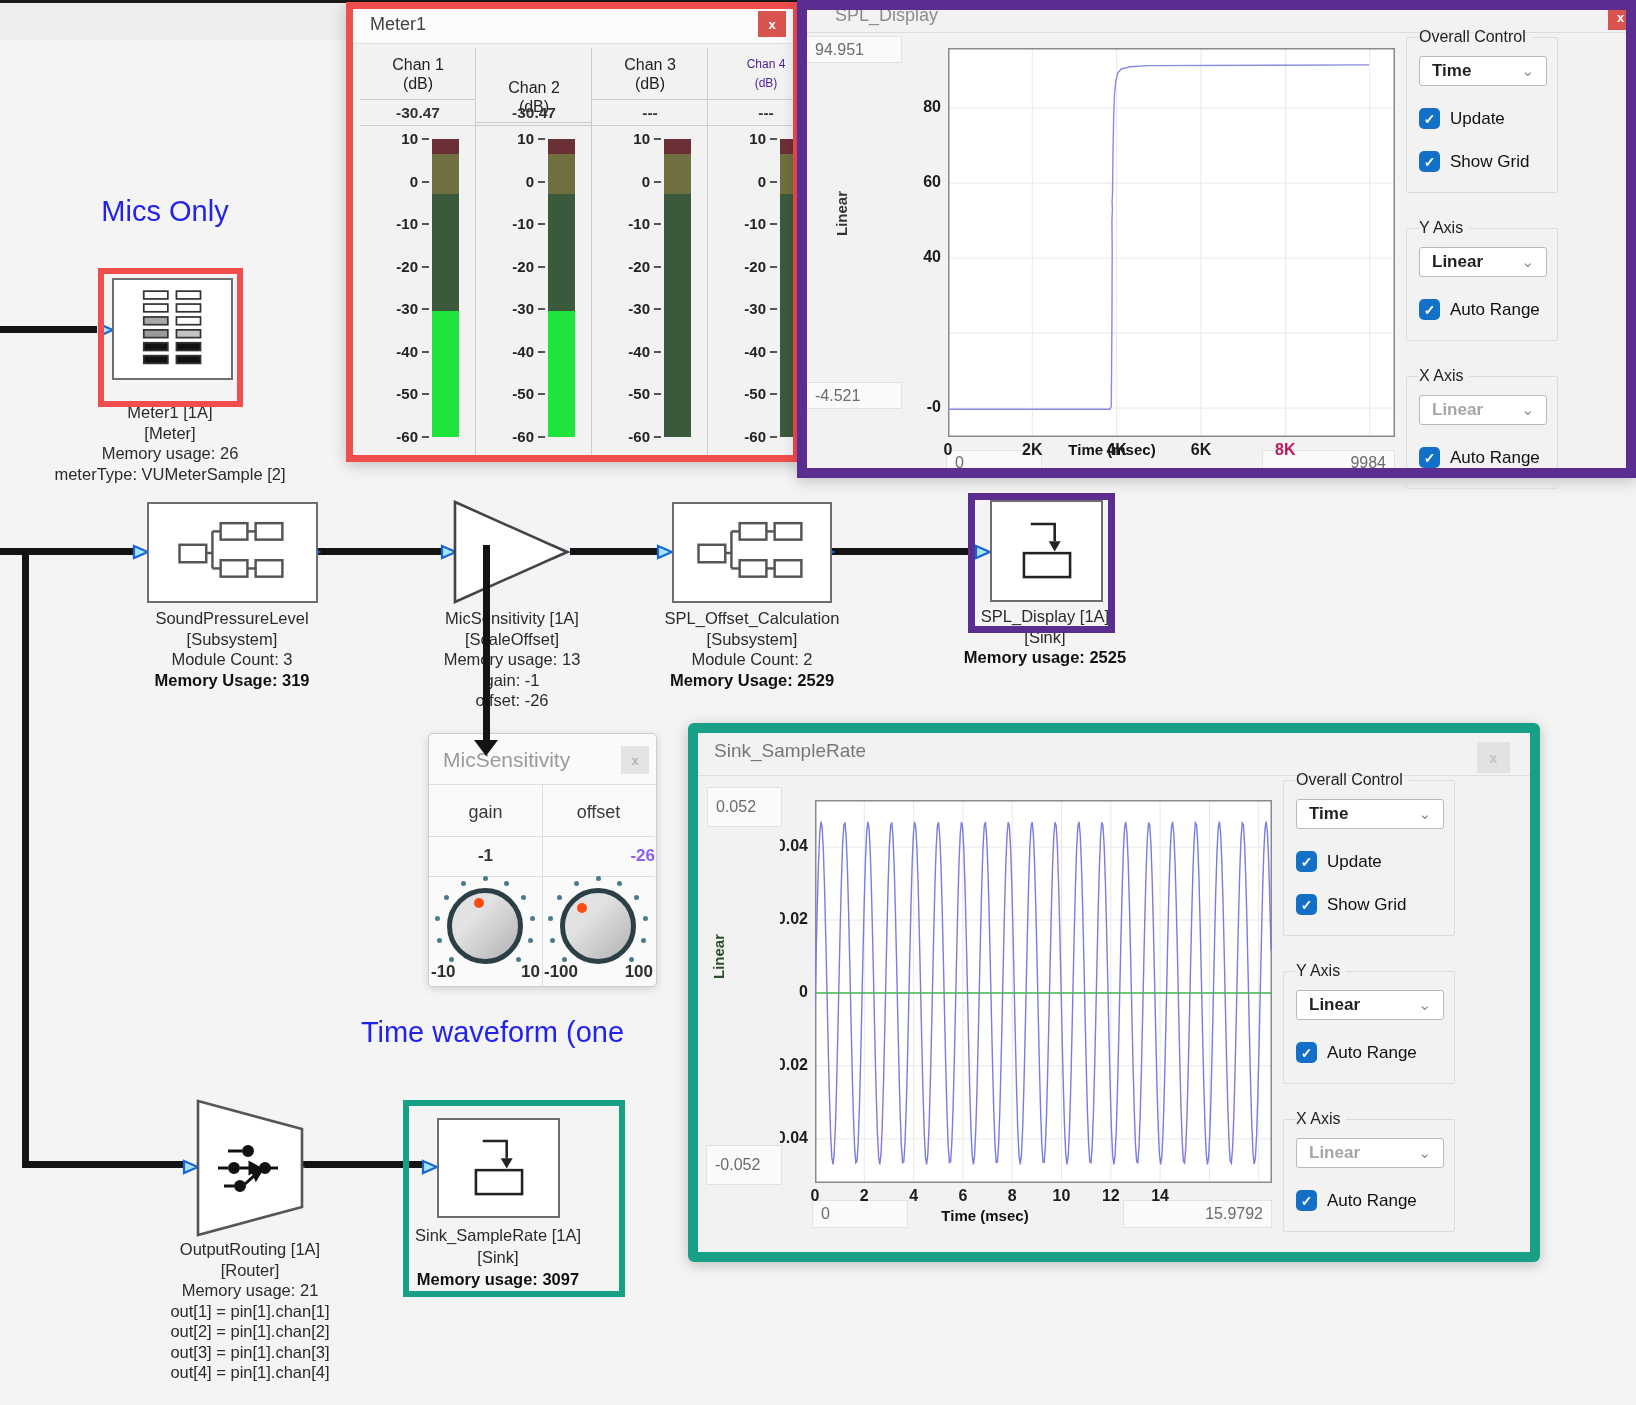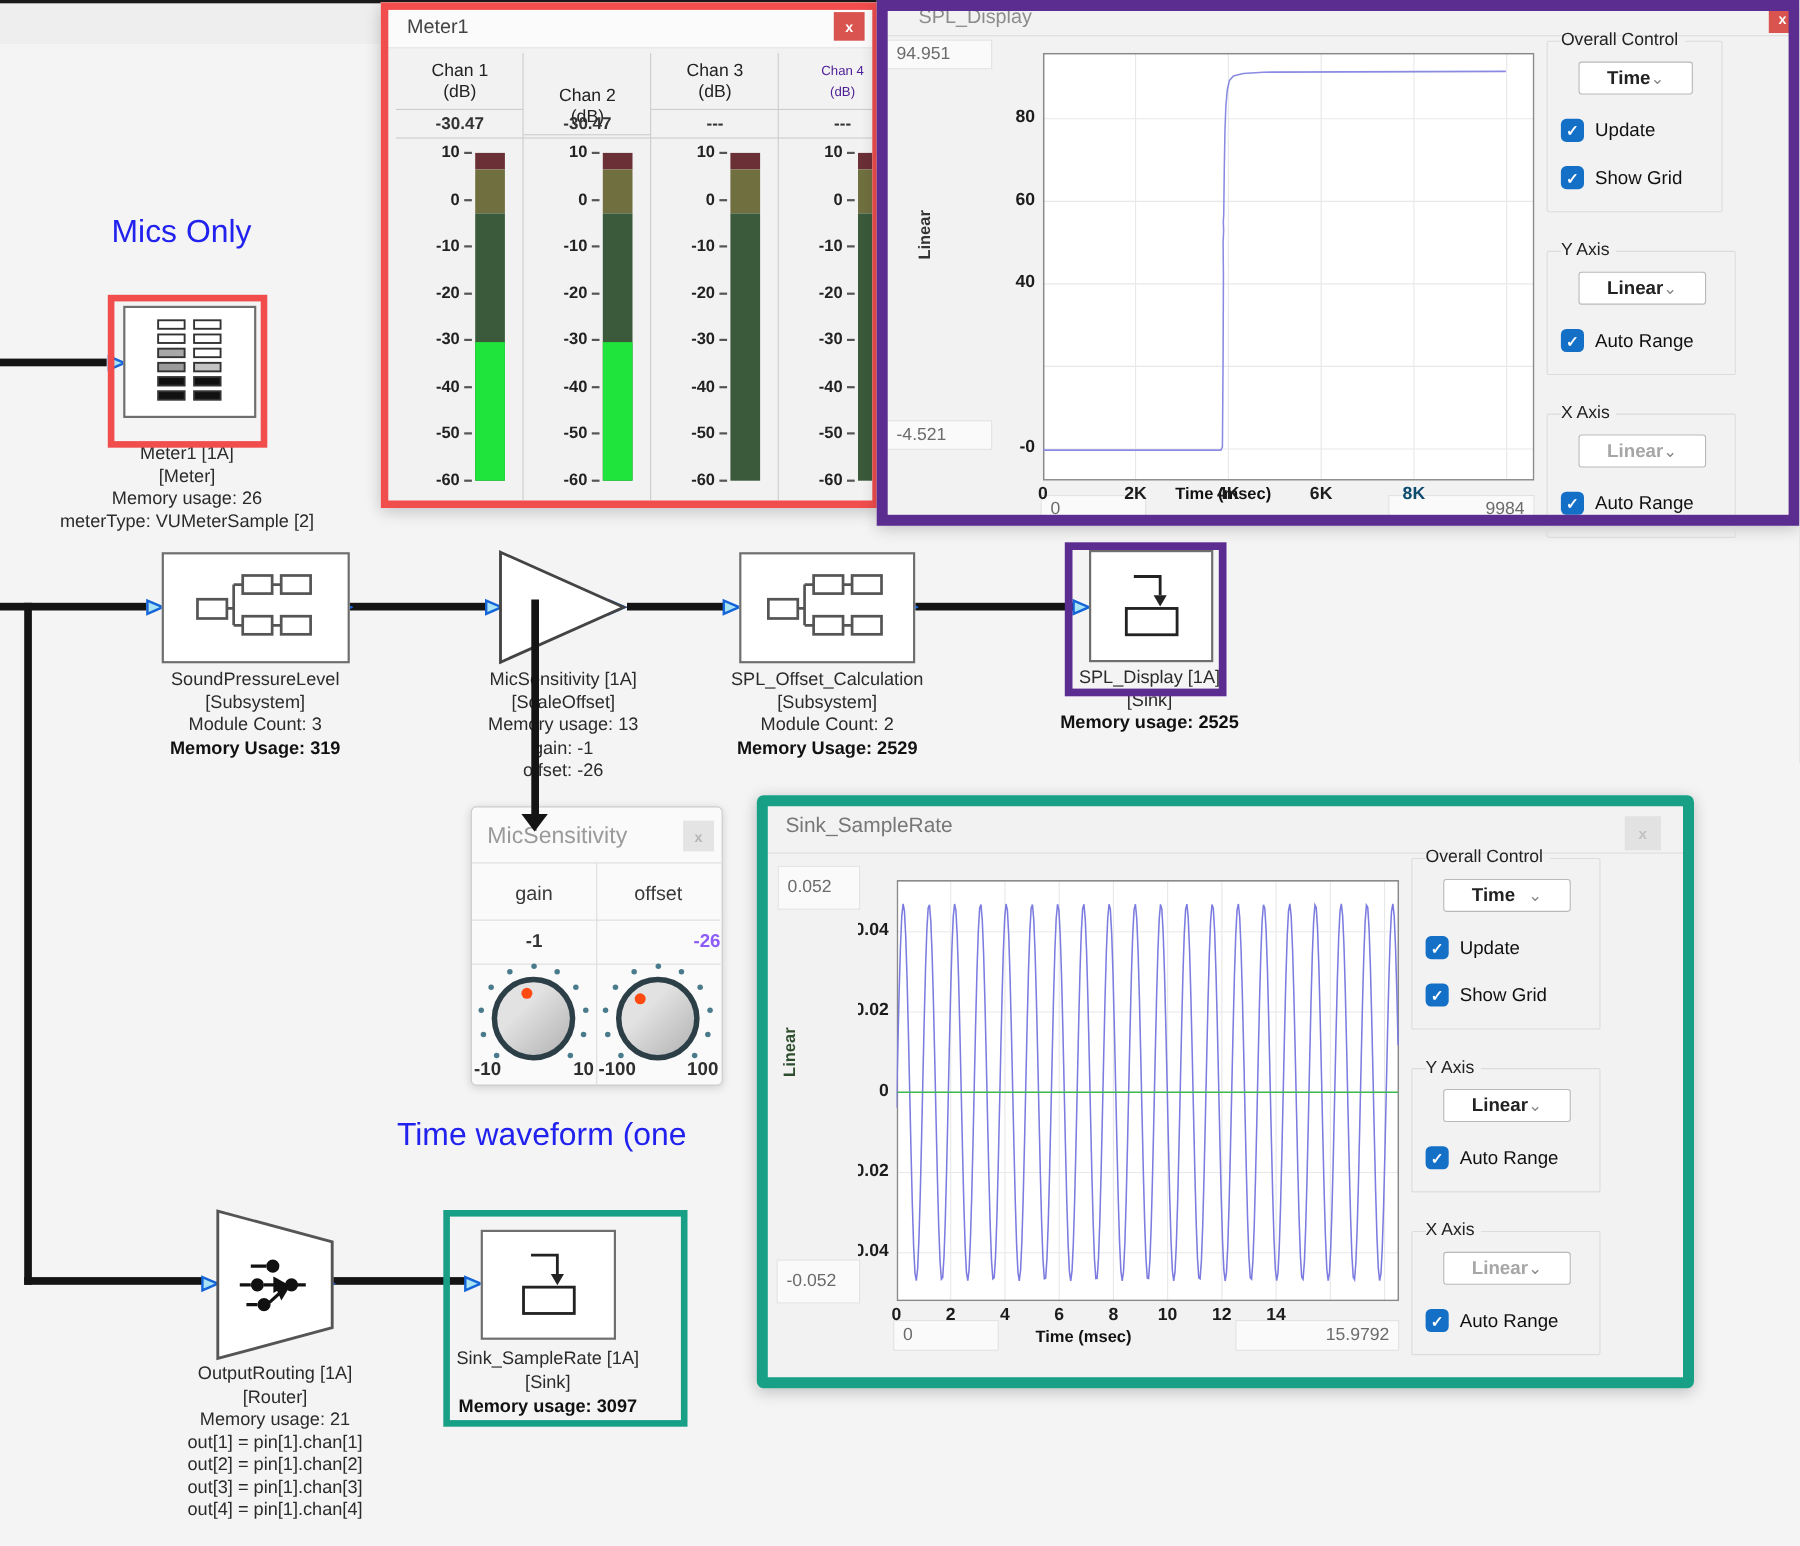--- a/index.html
+++ b/index.html
@@ -17,22 +17,22 @@
   .winborder{position:absolute;inset:0;pointer-events:none;box-sizing:border-box;z-index:12;}
   .titlebar-text{position:absolute;color:#8c8c8c;font-size:18px;}
   .readout{position:absolute;background:#fafafa;border:1px solid #e2e2e2;color:#6b6b6b;font-size:16px;
     display:flex;align-items:center;padding:0 8px;box-sizing:border-box;}
   .readout.right{justify-content:flex-end;}
   .axistitle{position:absolute;font-size:15px;font-weight:700;color:#111;text-align:center;}
   .rotlab{position:absolute;transform:rotate(-90deg);font-size:15px;font-weight:700;color:#333;}
   fieldset{border:1px solid #dcdcdc;border-radius:2px;margin:0 0 26px 0;padding:4px 10px 12px 12px;}
   legend{font-size:16px;color:#222;padding:0 6px 0 0;}
   .dd{height:28px;background:#fff;border:1px solid #b9b9b9;border-radius:3px;display:flex;
-    align-items:center;justify-content:space-between;padding:0 25px;font-size:17px;font-weight:600;
-    color:#222;margin:6px 16px 14px;}
+    align-items:center;justify-content:space-between;padding:0 12px;font-size:17px;font-weight:600;
+    color:#222;margin:6px 0 14px;}
   .dd .chev{color:#8a8a8a;font-size:15px;font-weight:400;}
   .dd.disabled{color:#a6a6a6;}
   .cb{display:flex;align-items:center;gap:10px;margin:22px 0 8px;font-size:17px;color:#101010;}
   .cb .box{width:21px;height:21px;border-radius:5px;color:#fff;font-size:14px;font-weight:700;
     display:flex;align-items:center;justify-content:center;flex:none;}
   .closebtn{position:absolute;display:flex;align-items:center;justify-content:center;
     font-weight:700;cursor:default;}
 </style>
 </head>
 <body>
@@ -479,21 +479,21 @@
             <span class="box" style="background: rgb(20, 112, 198);">✓</span>
             <span>Auto Range</span>
           </div>
         </fieldset>
       </div>
     <div class="winborder" style="border:10px solid #5c2d91;"></div>
   <div style="position: absolute; left: 126px; top: 441px; width: 50px; text-align: center; font-size: 16px; font-weight: 700; color: rgb(28, 28, 28);">0</div>
       <div style="position: absolute; left: 210.34px; top: 441px; width: 50px; text-align: center; font-size: 16px; font-weight: 700; color: rgb(28, 28, 28);">2K</div>
       <div style="position: absolute; left: 294.679px; top: 441px; width: 50px; text-align: center; font-size: 16px; font-weight: 700; color: rgb(28, 28, 28);">4K</div>
       <div style="position: absolute; left: 379.019px; top: 441px; width: 50px; text-align: center; font-size: 16px; font-weight: 700; color: rgb(28, 28, 28);">6K</div>
-      <div style="position: absolute; left: 463.358px; top: 441px; width: 50px; text-align: center; font-size: 16px; font-weight: 700; color: #0c4a6e;">8K</div>
+      <div style="position: absolute; left: 463.358px; top: 441px; width: 50px; text-align: center; font-size: 16px; font-weight: 700; color: #be185d;">8K</div>
       <div style="position: absolute; left: 104px; top: 98.0193px; width: 40px; height: 20px; overflow: hidden;">
         <div style="position: absolute; right: 0px; top: 0px; white-space: nowrap; font-size: 16px; font-weight: 700; color: rgb(28, 28, 28);">80</div>
       </div>
       <div style="position: absolute; left: 104px; top: 173.043px; width: 40px; height: 20px; overflow: hidden;">
         <div style="position: absolute; right: 0px; top: 0px; white-space: nowrap; font-size: 16px; font-weight: 700; color: rgb(28, 28, 28);">60</div>
       </div>
       <div style="position: absolute; left: 104px; top: 248.068px; width: 40px; height: 20px; overflow: hidden;">
         <div style="position: absolute; right: 0px; top: 0px; white-space: nowrap; font-size: 16px; font-weight: 700; color: rgb(28, 28, 28);">40</div>
       </div>
       <div style="position: absolute; left: 104px; top: 323.092px; width: 40px; height: 20px; overflow: hidden;">

